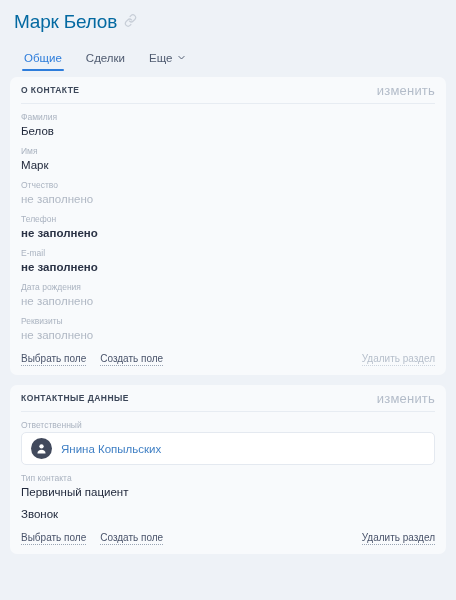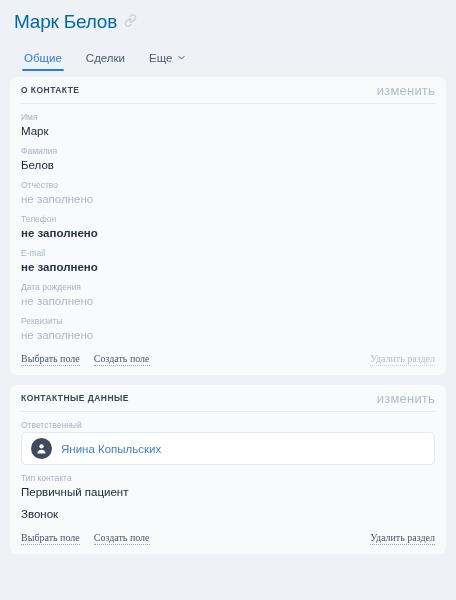--- a/index.html
+++ b/index.html
@@ -150,21 +150,20 @@
   }
   .foot-left { display: flex; gap: 14px; }
   .foot-link {
     font-size: 10px;
     color: #4a5musical;
     cursor: pointer;
     white-space: nowrap;
     border-bottom: 1px dotted #9aa5b4;
     padding-bottom: 1px;
     color: #49536a;
-    font-family: Liberation Serif, serif;
   }
   .foot-link.muted {
     color: #b6bfcb;
     border-bottom-color: #ccd4de;
   }
 </style>
 </head>
 <body>
 
 <div class="page-header">
@@ -198,26 +197,26 @@
 
 <div class="cards">
 
   <div class="card">
     <div class="card-head">
       <span class="card-title">О КОНТАКТЕ</span>
       <span class="card-edit">изменить</span>
     </div>
 
     <div class="field">
+      <div class="field-label">Фамилия</div>
+      <div class="field-value">Белов</div>
+    </div>
+    <div class="field">
       <div class="field-label">Имя</div>
       <div class="field-value">Марк</div>
-    </div>
-    <div class="field">
-      <div class="field-label">Фамилия</div>
-      <div class="field-value">Белов</div>
     </div>
     <div class="field">
       <div class="field-label">Отчество</div>
       <div class="field-value empty">не заполнено</div>
     </div>
     <div class="field">
       <div class="field-label">Телефон</div>
       <div class="field-value empty-bold">не заполнено</div>
     </div>
     <div class="field">

